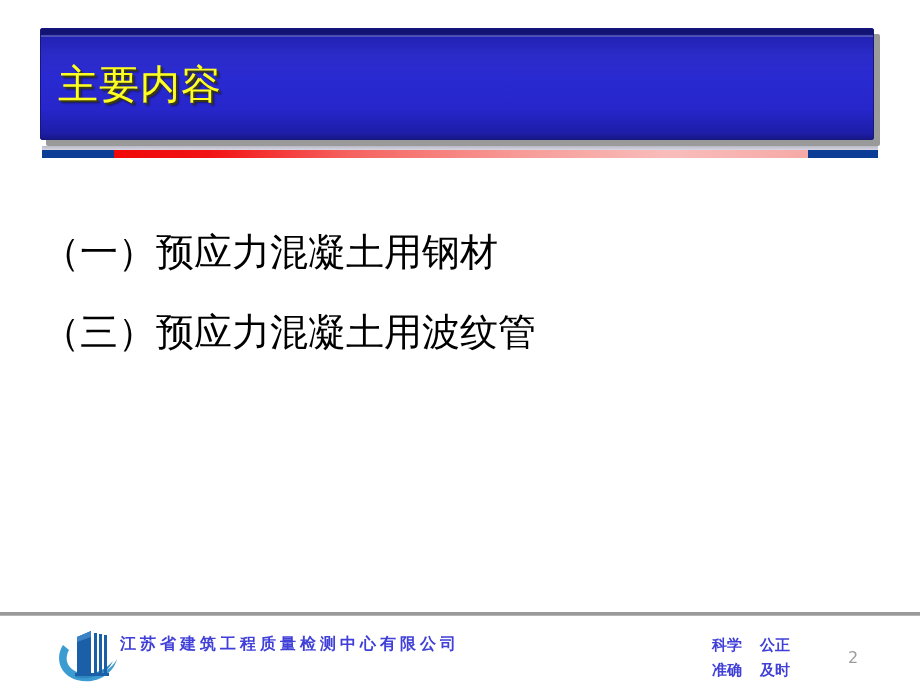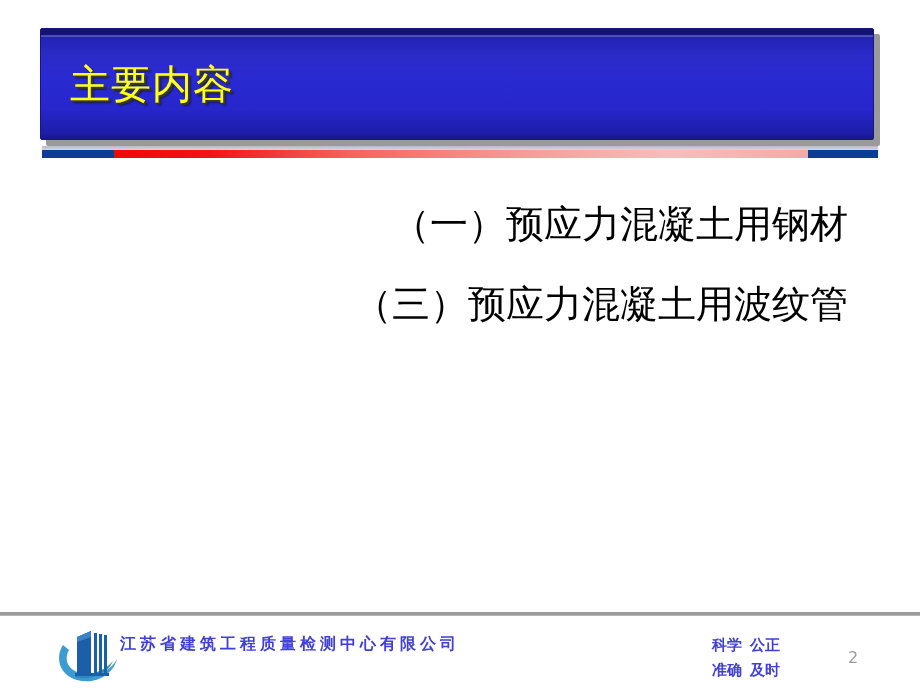--- a/index.html
+++ b/index.html
@@ -67,21 +67,20 @@
     left: 58px;
     top: 62px;
     font-family: "DejaVu Sans", "Liberation Sans", sans-serif;
     font-size: 40px;
     line-height: 44px;
     font-weight: 400;
     color: #ffff22;
     text-shadow: 2px 2px 0 #3a3a10, 3px 3px 2px rgba(0,0,0,0.45);
     white-space: nowrap;
     letter-spacing: 1px;
-    margin-left: 12px;
   }
 
   
   .rule-wrap {
     position: absolute;
     left: 0;
     top: 146px;
     width: 920px;
     height: 14px;
   }
@@ -121,23 +120,22 @@
     top: 4px;
     width: 70px;
     height: 8px;
     background: #0b3c96;
   }
 
   
   .body-list {
     position: absolute;
     left: 0;
-    top: 184px;
+    top: 212px;
     width: 848px;
-    text-align: right;
   }
   .body-item {
     font-family: "DejaVu Sans", "Liberation Sans", sans-serif;
     font-size: 38px;
     line-height: 80px;
     color: #000000;
     padding-left: 42px;
     white-space: nowrap;
     font-weight: 400;
   }
@@ -198,21 +196,21 @@
   }
   .slogan-row {
     font-family: "DejaVu Sans", "Liberation Sans", sans-serif;
     font-size: 15px;
     font-weight: bold;
     color: #4040d8;
     line-height: 25px;
     white-space: nowrap;
   }
   .slogan-row span { display: inline-block; }
-  .slogan-row .s2 { margin-left: 8px; }
+  .slogan-row .s2 { margin-left: 18px; }
   .page-num {
     position: absolute;
     left: 848px;
     top: 648px;
     font-family: "DejaVu Sans", "Liberation Sans", sans-serif;
     font-size: 16px;
     color: #9c9c9c;
   }
 </style>
 </head>

